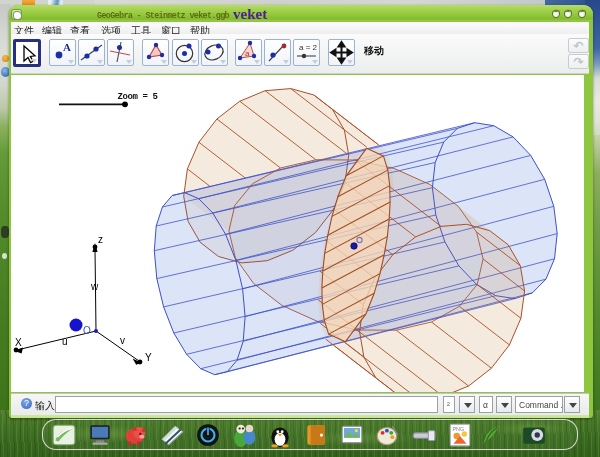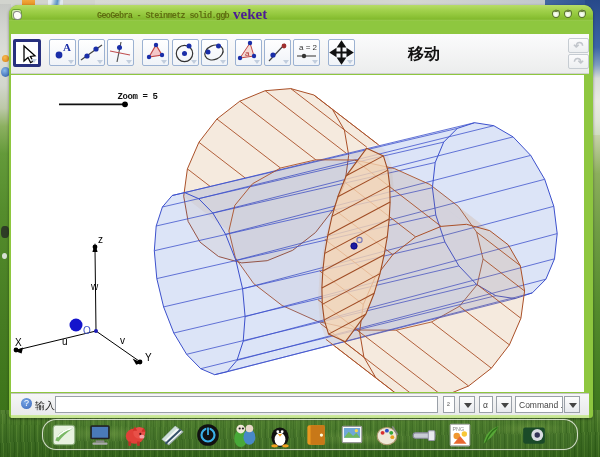--- a/index.html
+++ b/index.html
@@ -61,21 +61,21 @@
 .tb { position:absolute; top:5px; width:27px; height:27px;
   background:linear-gradient(180deg,#ffffff,#f0f3f8);
   border:1px solid #9cb2d2; border-radius:2px; }
 .tb svg { position:absolute; left:0px; top:0px; }
 .tb .dd { position:absolute; right:1px; bottom:1px; width:0; height:0;
   border-left:3px solid transparent; border-right:3px solid transparent;
   border-top:4px solid #c2cede; }
 .tbsel { border:3px solid #28307e; box-shadow:0 0 0 2px #fff inset; width:28px; height:28px; top:4.5px;
   background:#fff; }
 #tooltext { position:absolute; left:353px; top:10px; font-size:10px; color:#111; }
-#tooltext b { font-size:16px;margin-left:44px; }
+#tooltext b { font-size:10px; }
 #tooltext .sub { margin-top:2px; font-size:10px; color:#222; }
 .ur { position:absolute; width:21px; height:15px; left:557px;
   background:linear-gradient(180deg,#fbfbfc,#edeff1); border:1px solid #c6ccd2;
   border-radius:2px; color:#c2c6cc; font-size:12px; font-weight:bold;
   text-align:center; line-height:14px;}
 
 #canvas { position:absolute; left:2px; top:70px; width:573px; height:317px;
   background:#ffffff; }
 
 #inputbar { position:absolute; left:2px; top:388px; width:578px; height:22px;
@@ -118,25 +118,34 @@
  <div style="position:absolute;left:300px;top:430px;width:120px;height:16px;background:radial-gradient(ellipse at center, rgba(140,180,80,0.30), rgba(0,0,0,0) 70%)"></div>
  <div style="position:absolute;left:490px;top:422px;width:80px;height:14px;background:radial-gradient(ellipse at center, rgba(150,185,85,0.30), rgba(0,0,0,0) 70%)"></div>
  <div style="position:absolute;left:2px;top:55px;width:7px;height:7px;background:radial-gradient(circle at 40% 35%,#f8b850,#d88010);border-radius:50%"></div>
  <div style="position:absolute;left:1px;top:67px;width:9px;height:10px;background:radial-gradient(circle at 40% 35%,#88b8e8,#2858a8);border-radius:50%"></div>
  <div style="position:absolute;left:1px;top:226px;width:8px;height:12px;background:#2e3c26;border-radius:40%"></div>
  <div style="position:absolute;left:2px;top:253px;width:5px;height:6px;background:#d8e0d4;border-radius:50%"></div>
 </div>
 <div id="win">
   <div id="titlebar"></div>
   <div id="winicon"></div>
-  <div id="title">GeoGebra - Steinmetz solid.ggb</div>
+  <div id="title">GeoGebra - Steinmetz veket.ggb</div>
   <div id="veket">veket</div>
   <div class="orb" style="left:543px"></div>
   <div class="orb" style="left:555px"></div>
   <div class="orb" style="left:569px"></div>
+  <div id="menubar">
+      <span class="mi" style="left:3px">文件</span>
+<span class="mi" style="left:31px">编辑</span>
+<span class="mi" style="left:59px">查看</span>
+<span class="mi" style="left:90px">选项</span>
+<span class="mi" style="left:120px">工具</span>
+<span class="mi" style="left:150px">窗口</span>
+<span class="mi" style="left:179px">帮助</span>
+    </div>
   <div id="toolbar">
     <div class="tb tbsel" style="left:2.3px">
         <svg width="25" height="25" viewBox="0 0 25 25">
           <path d="M8 4 L8 19 L12 15.5 L14.6 20.5 L17 19.2 L14.4 14.4 L19 13.8 Z" fill="#fff" stroke="#000" stroke-width="1.3"></path>
         </svg>
         <div class="dd"></div>
       </div>
 <div class="tb" style="left:37.5px">
         <svg width="25" height="25" viewBox="0 0 25 25">
           <circle cx="9" cy="15" r="3.4" fill="#1a2ea8"></circle>

